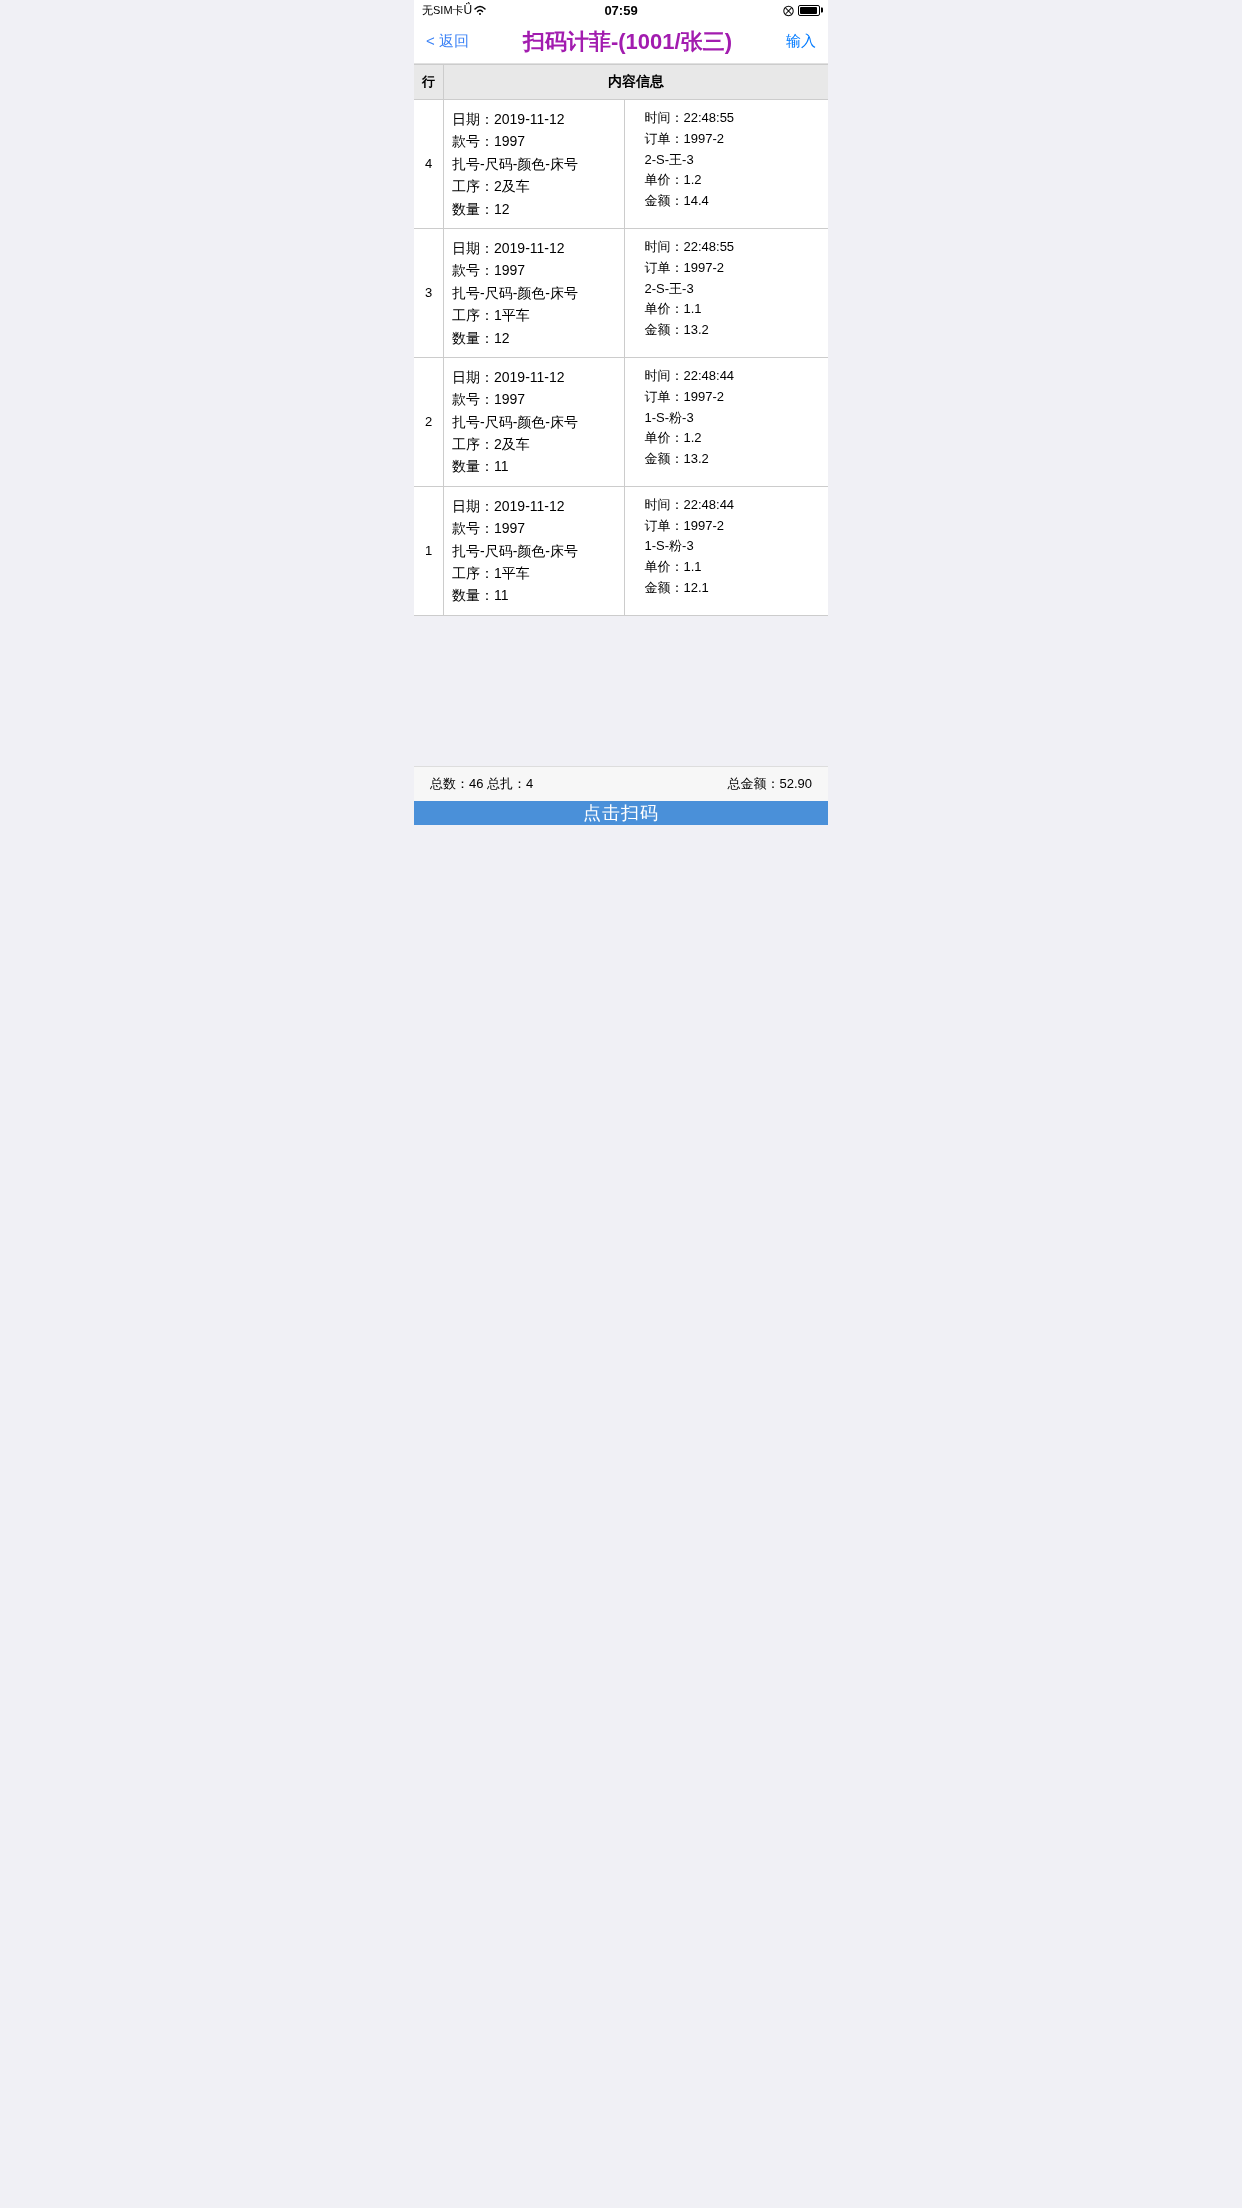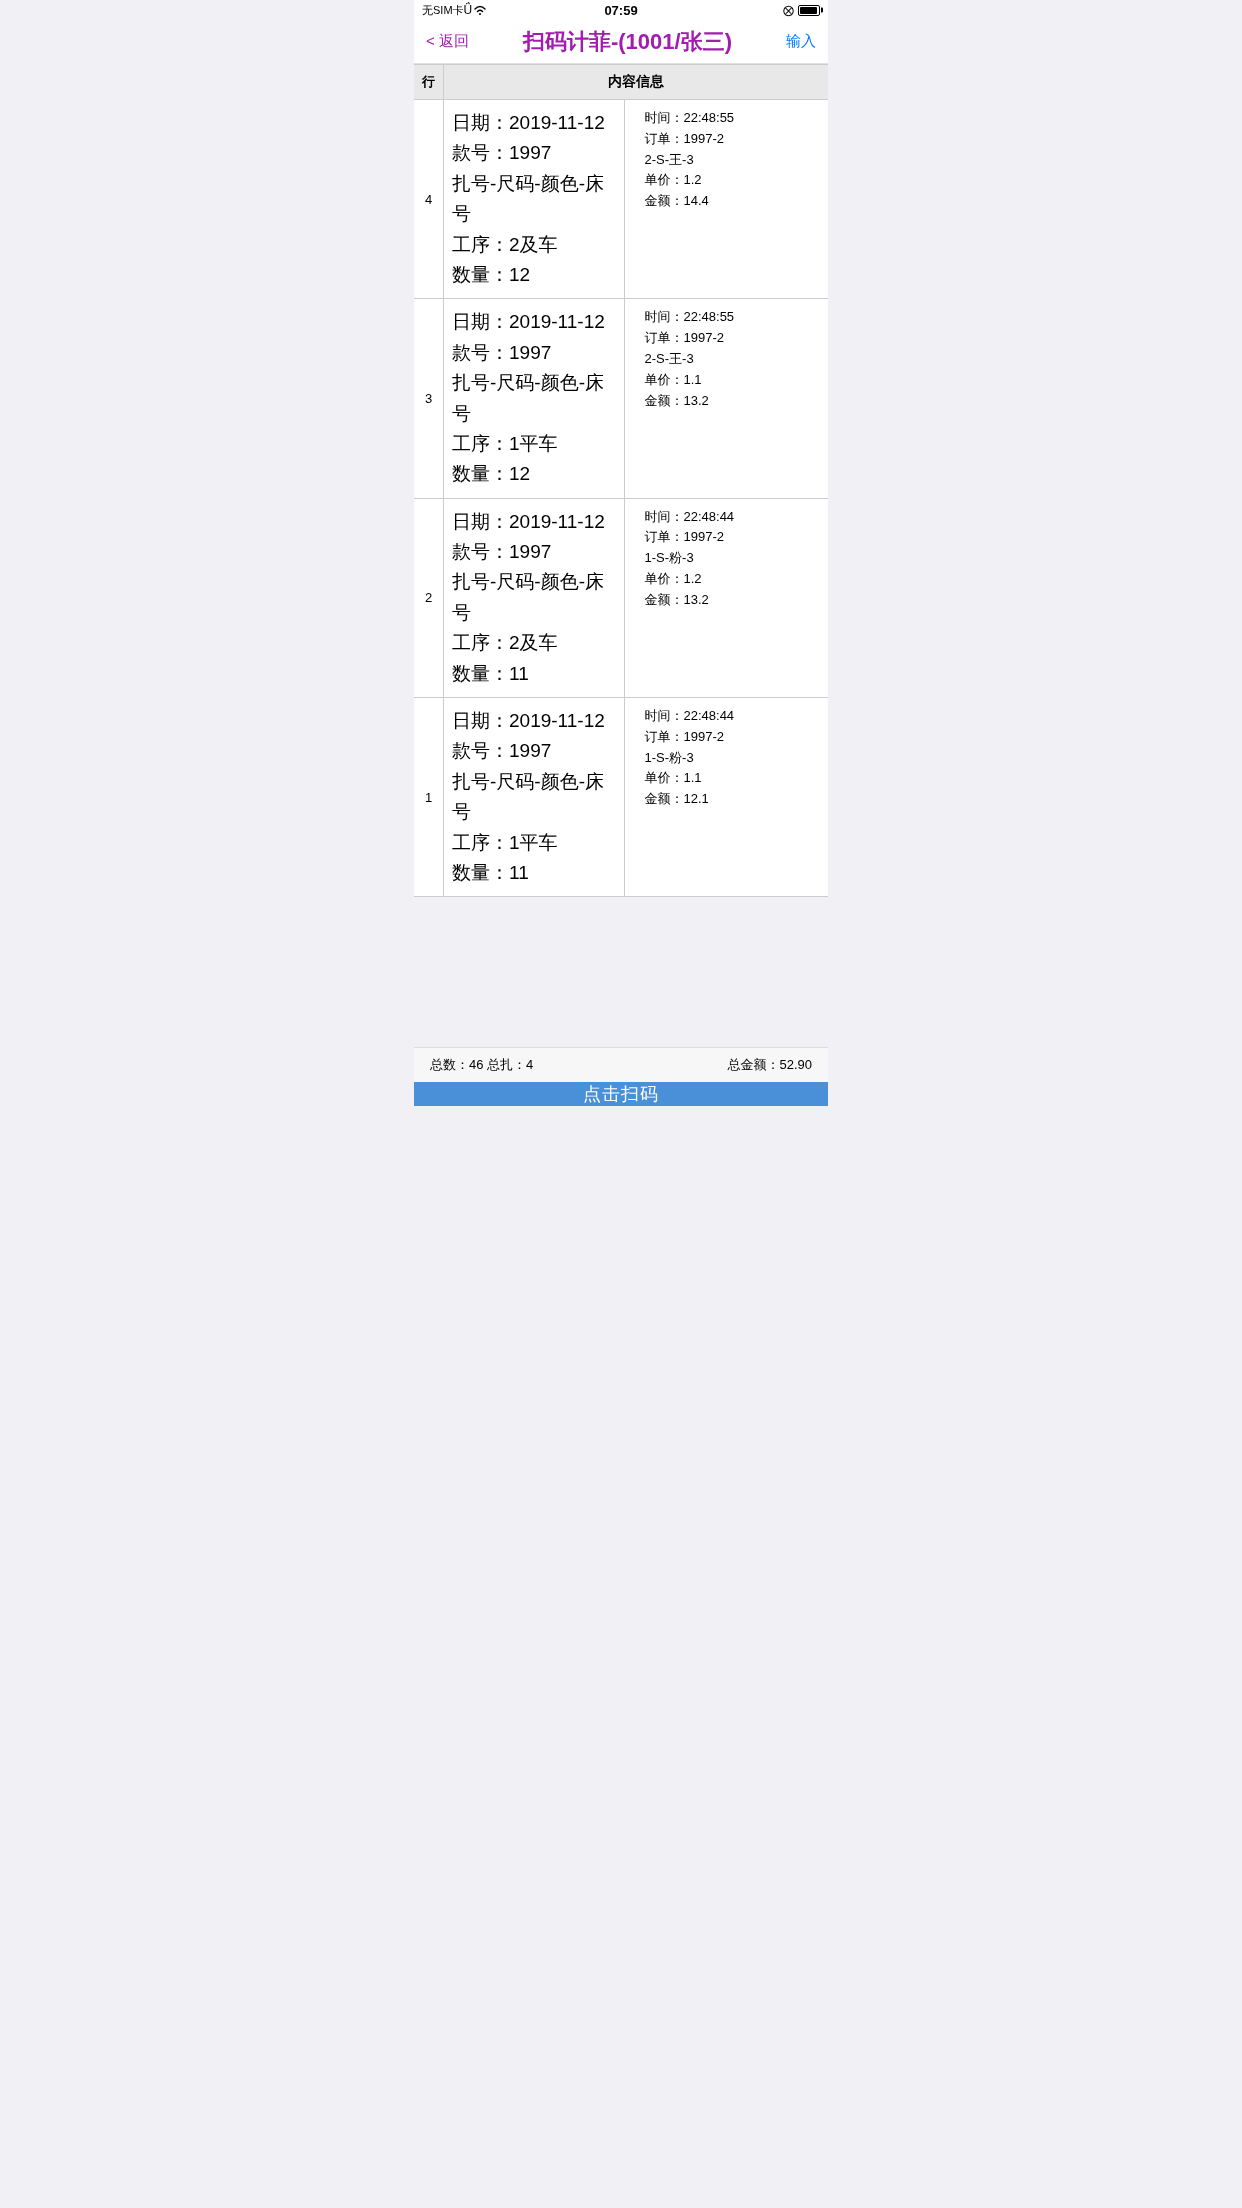--- a/index.html
+++ b/index.html
@@ -82,21 +82,21 @@
     .nav-bar {
       background: #fff;
       height: 44px;
       display: flex;
       align-items: center;
       justify-content: space-between;
       padding: 0 12px;
       border-bottom: 1px solid #e0e0e0;
     }
     .nav-back {
-      color: #a21caf;
+      color: #3b82f6;
       font-size: 15px;
       display: flex;
       align-items: center;
       gap: 2px;
       cursor: pointer;
     }
     .nav-title {
       font-size: 22px;
       font-weight: 600;
       color: #a21caf;
@@ -153,21 +153,21 @@
       font-weight: 500;
     }
     .row-content {
       flex: 1;
       display: flex;
     }
     .cell-left {
       flex: 1;
       padding: 8px 8px;
       border-right: 1px solid #ccc;
-      font-size: 19px;
+      font-size: 14px;
       line-height: 1.6;
     }
     .cell-right {
       flex: 1;
       padding: 8px 20px;
       font-size: 13px;
       line-height: 1.6;
     }
 
     .empty-area {

